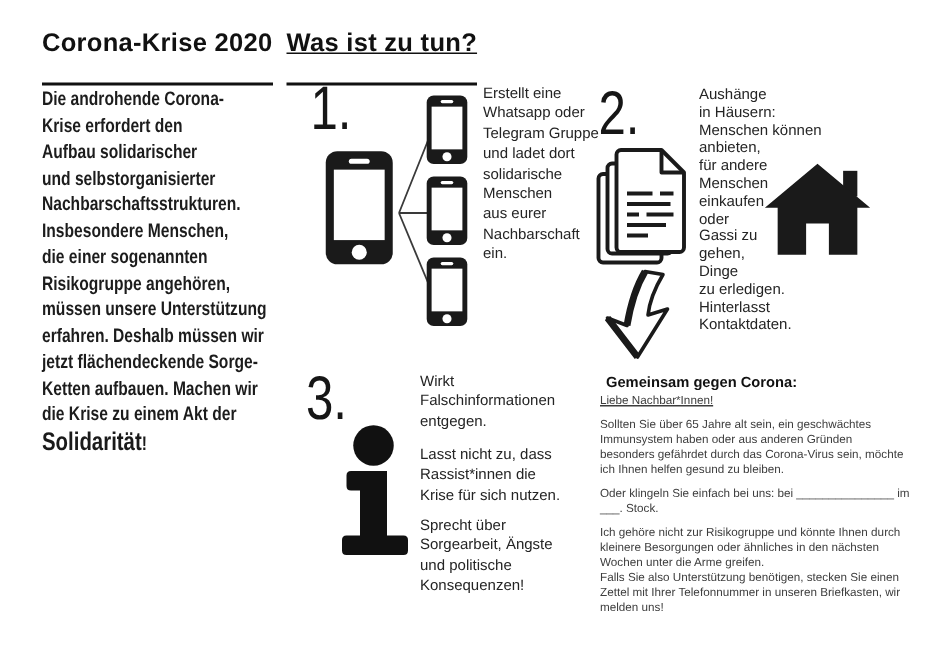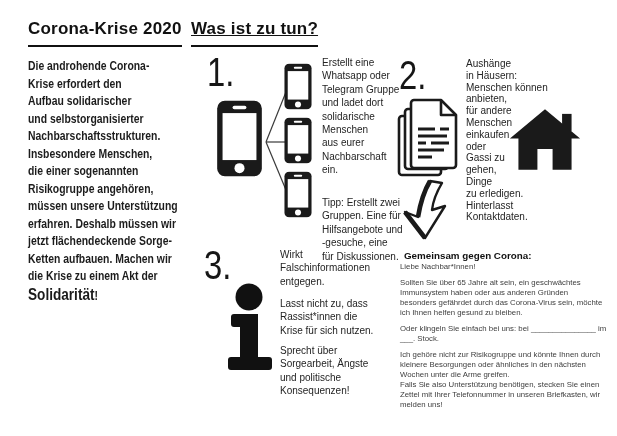--- a/index.html
+++ b/index.html
@@ -6,21 +6,21 @@
   .page{
     position:relative;width:617px;height:436px;background:#ffffff;overflow:hidden;
     font-family:"Liberation Sans","DejaVu Sans",sans-serif;color:#1a1a1a;
   }
   .abs{position:absolute;}
   .condensed{transform:scaleX(0.8);transform-origin:0 0;}
 
   
   .big-title{
     font-size:17px;font-weight:bold;letter-spacing:.2px;color:#111;
-    border-bottom:2.4px solid #111;padding-bottom:6px;white-space:nowrap;
+    border-bottom:2.4px solid #111;padding-bottom:16px;white-space:nowrap;
   }
   .title-left{left:28px;top:19px;}
   .title-main{left:191px;top:19px;text-decoration:underline;}
 
   
   .left-body{
     left:28px;top:57px;font-size:13px;font-weight:bold;line-height:17.5px;
     color:#1c1c1c;white-space:nowrap;
   }
   .solidarity{left:28px;top:285px;white-space:nowrap;}
@@ -38,21 +38,21 @@
   .s1-text{left:322px;top:56px;}
   .s1-tip{left:322px;top:196px;}
   .s2-text{left:466px;top:58px;line-height:11.8px;}
   .s3-b1{left:280px;top:248px;}
   .s3-b2{left:280px;top:297px;}
   .s3-b3{left:280px;top:344px;}
 
   
   .letter{left:400px;top:250px;width:214px;color:#3d3d3d;}
   .letter-heading{font-size:9.8px;font-weight:bold;color:#111;margin:0 0 1px 4px;white-space:nowrap;}
-  .letter-sal{font-size:7.8px;margin:0 0 7px 0;white-space:nowrap;}
+  .letter-sal{font-size:7.8px;margin:0 0 7px 0;white-space:nowrap;text-decoration:underline;}
   .letter p{font-size:7.8px;line-height:10px;margin:0 0 6px 0;white-space:nowrap;}
   .letter-closing{font-size:7.8px;margin:0;white-space:nowrap;}
 
   
   .icon{display:block;color:#1a1a1a;}
   .phone-lg{left:216px;top:100px;width:47px;height:77px;}
   .phone-s1{left:284px;top:63px;width:28px;height:47px;}
   .phone-s2{left:284px;top:117px;width:28px;height:47px;}
   .phone-s3{left:284px;top:171px;width:28px;height:47px;}
   .fan{left:255px;top:83px;width:36px;height:115px;}
@@ -101,21 +101,20 @@
       <use href="#phone"></use>
     </svg>
   <svg class="abs icon phone-s2" viewBox="0 0 60 100">
       <use href="#phone"></use>
     </svg>
   <svg class="abs icon phone-s3" viewBox="0 0 60 100">
       <use href="#phone"></use>
     </svg>
 
   <div class="abs col-text s1-text">Erstellt eine<br>Whatsapp oder<br>Telegram Gruppe<br>und ladet dort<br>solidarische<br>Menschen<br>aus eurer<br>Nachbarschaft<br>ein.</div>
-  <div class="abs col-text s1-tip">Tipp: Erstellt zwei<br>Gruppen. Eine für<br>Hilfsangebote und<br>-gesuche, eine<br>für Diskussionen.</div>
 
   <div class="abs step-num num-2 condensed">2.</div>
 
   <svg class="abs papers" viewBox="0 0 64 83">
     <g fill="#fff" stroke="#1a1a1a" stroke-width="2.6" stroke-linejoin="round">
       <rect x="2" y="20" width="42" height="59" rx="3"></rect>
       <rect x="8" y="13" width="43" height="60" rx="3"></rect>
       <path d="M17 4 h27 l15 15 v50 a3 3 0 0 1 -3 3 H17 a3 3 0 0 1 -3 -3 V7 a3 3 0 0 1 3 -3 Z"></path>
       <path d="M44 4 v15 h15" fill="none"></path>
     </g>

